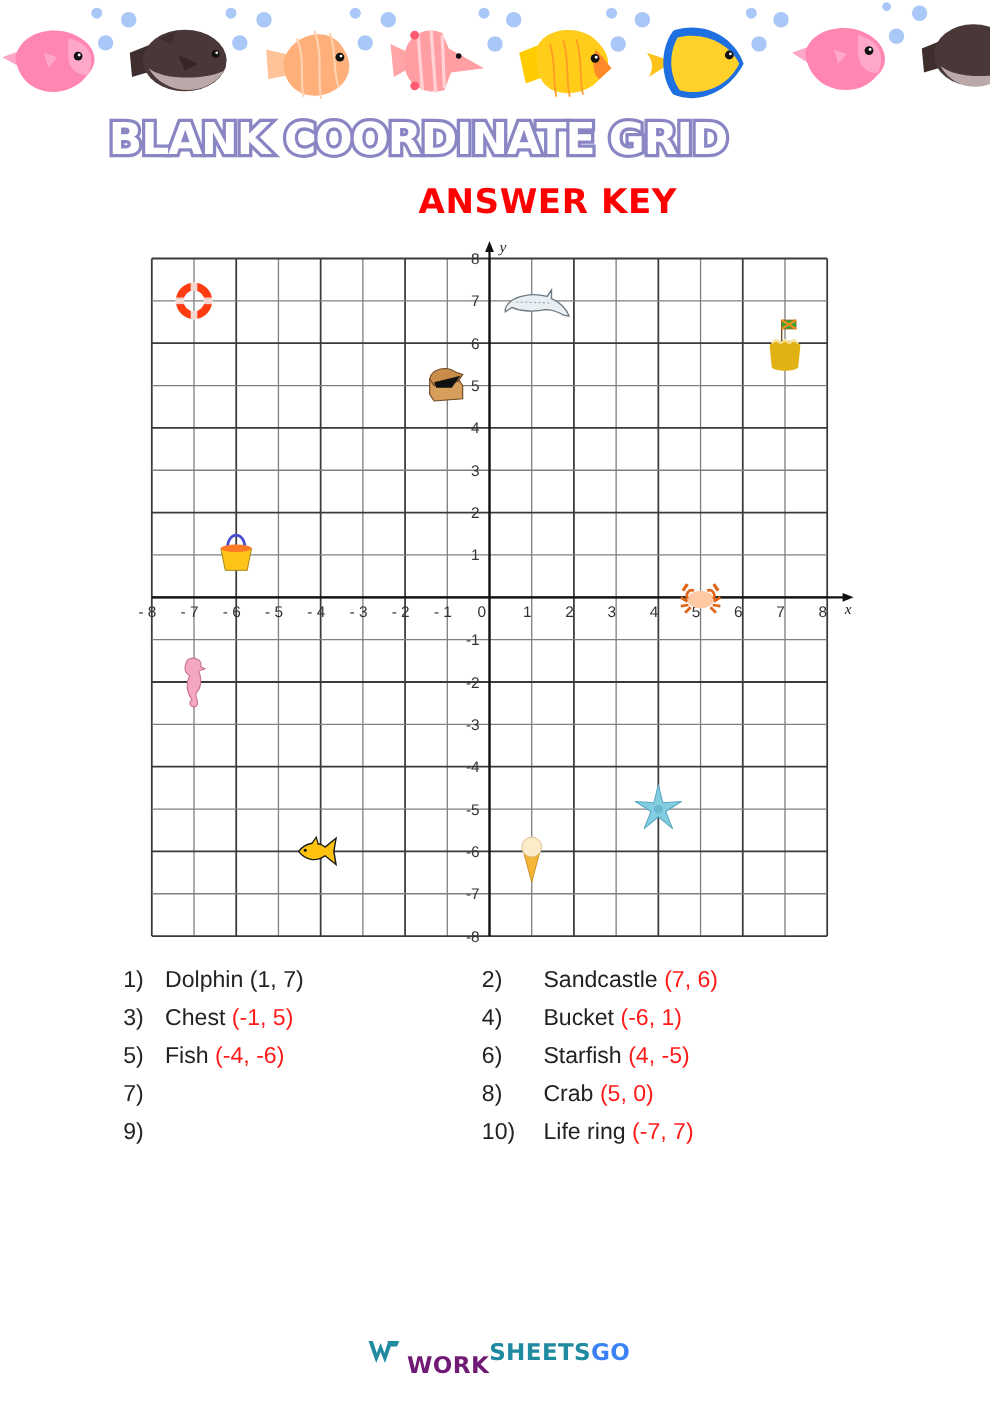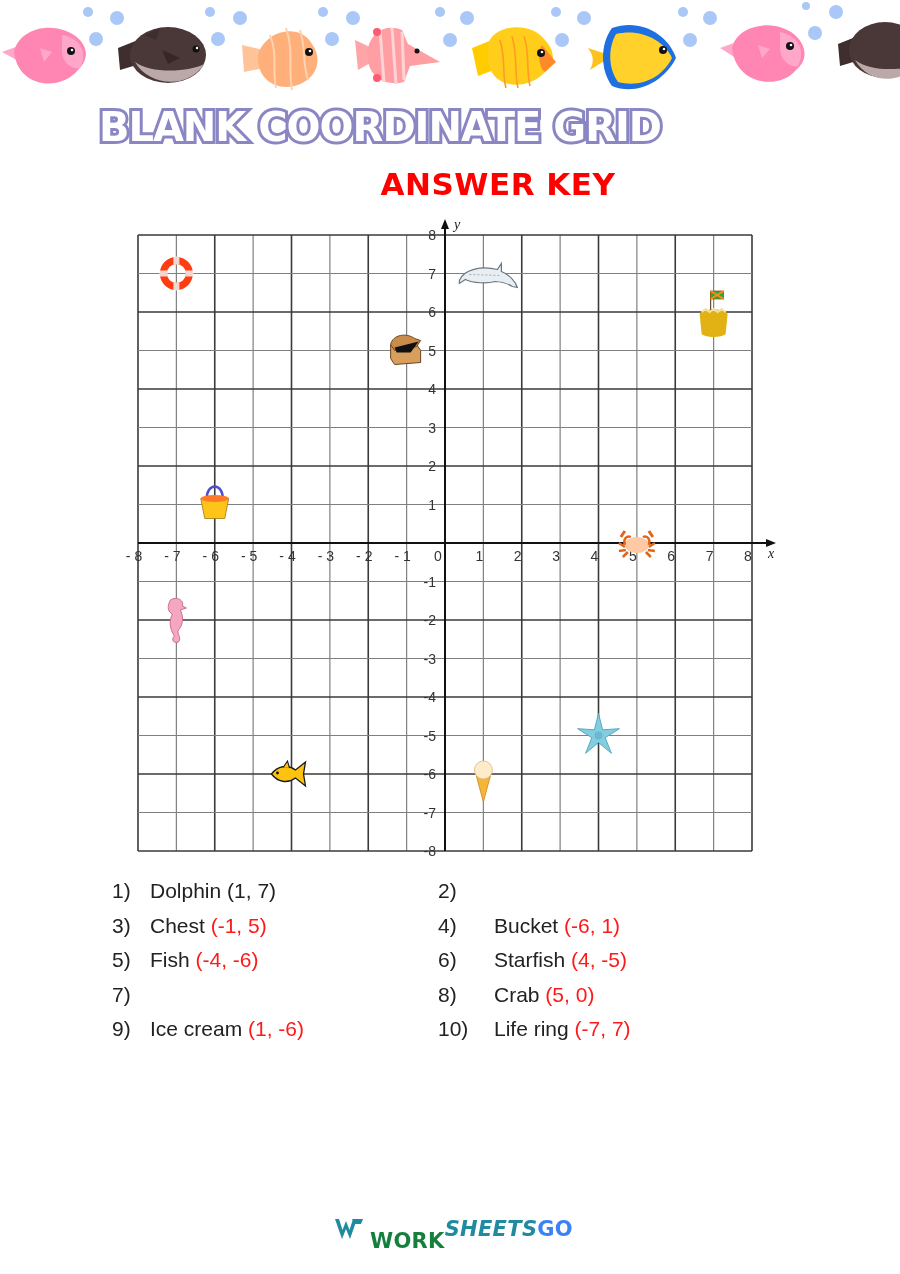--- a/index.html
+++ b/index.html
@@ -26,22 +26,22 @@
   
   .ans { font-family:"Liberation Sans", "DejaVu Sans", sans-serif; font-size:21px; color:#222;
          height:34px; line-height:34px; }
   .ans .num { position:absolute; left:0; }
   .ans .label { position:absolute; white-space:nowrap; }
   .ans .coord { color:#ff1a1a; }
 
   
   #footer { left:334px; top:1214px; height:30px; display:flex; align-items:center; gap:6px; }
   #footer .brand { font-family:"DejaVu Sans", sans-serif; font-weight:bold; font-size:21px; letter-spacing:0.3px; }
-  #footer .b1 { color:#15803d;margin-top:24px; }
-  #footer .b2 { color:#1f8aa0;font-style:italic; }
+  #footer .b1 { color:#701a75;margin-top:24px; }
+  #footer .b2 { color:#1f8aa0; }
   #footer .b3 { color:#3b82f6; }
 </style>
 </head>
 <body>
 
 <svg id="banner" class="abs" viewBox="0 0 900 100" width="900" height="100">
   <g fill="#a9c8f7">
     <circle cx="88" cy="12" r="5"></circle>
       <circle cx="117" cy="18" r="7"></circle>
       <circle cx="96" cy="39" r="7"></circle>
@@ -292,26 +292,26 @@
     </div>
     <div class="ans" style="position: absolute; left: 0px; top: 69px; width: 320px;">
       <span class="num">5)</span>
       <span class="label" style="left: 38px;"><span>Fish </span><span class="coord">(-4, -6)</span></span>
     </div>
     <div class="ans" style="position: absolute; left: 0px; top: 103.5px; width: 320px;">
       <span class="num">7)</span>
     </div>
     <div class="ans" style="position: absolute; left: 0px; top: 138px; width: 320px;">
       <span class="num">9)</span>
-      <span class="label" style="left: 38px;"><span>Ice cream </span><span class="coord">(1, -6)</span></span>
     </div>
   </div>
 <div id="answers-right" class="abs" style="left:438px; top:874px; width:300px;">
     <div class="ans" style="position: absolute; left: 0px; top: 0px; width: 320px;">
       <span class="num">2)</span>
+      <span class="label" style="left: 56px;"><span>Sandcastle </span><span class="coord">(7, 6)</span></span>
     </div>
     <div class="ans" style="position: absolute; left: 0px; top: 34.5px; width: 320px;">
       <span class="num">4)</span>
       <span class="label" style="left: 56px;"><span>Bucket </span><span class="coord">(-6, 1)</span></span>
     </div>
     <div class="ans" style="position: absolute; left: 0px; top: 69px; width: 320px;">
       <span class="num">6)</span>
       <span class="label" style="left: 56px;"><span>Starfish </span><span class="coord">(4, -5)</span></span>
     </div>
     <div class="ans" style="position: absolute; left: 0px; top: 103.5px; width: 320px;">

